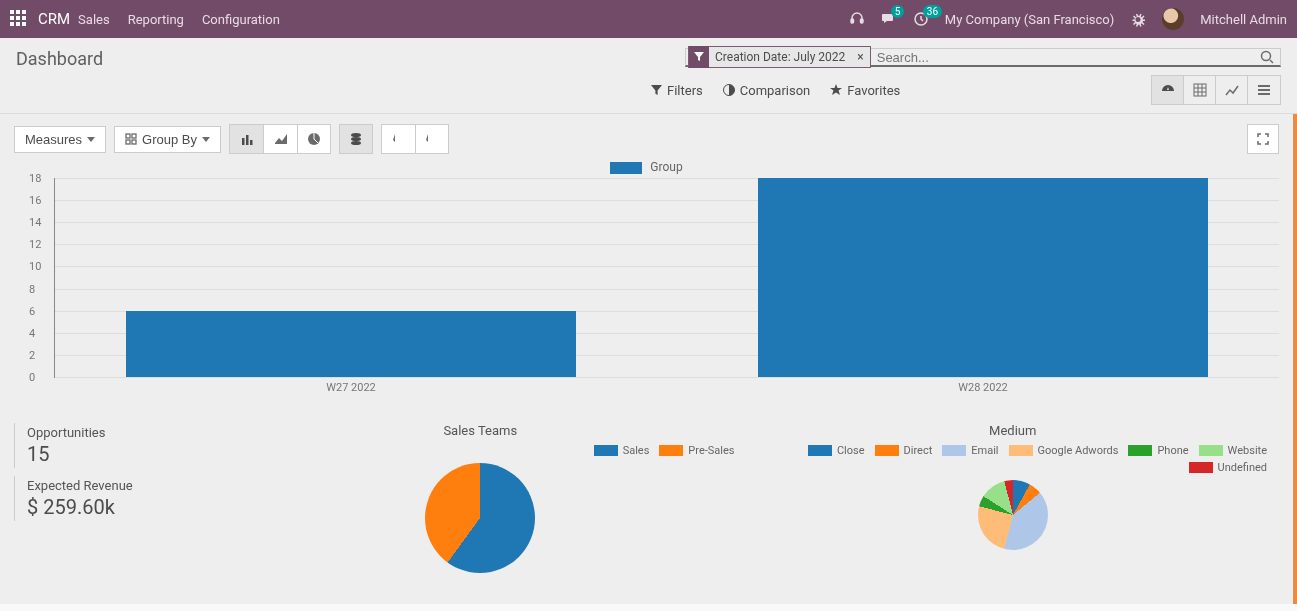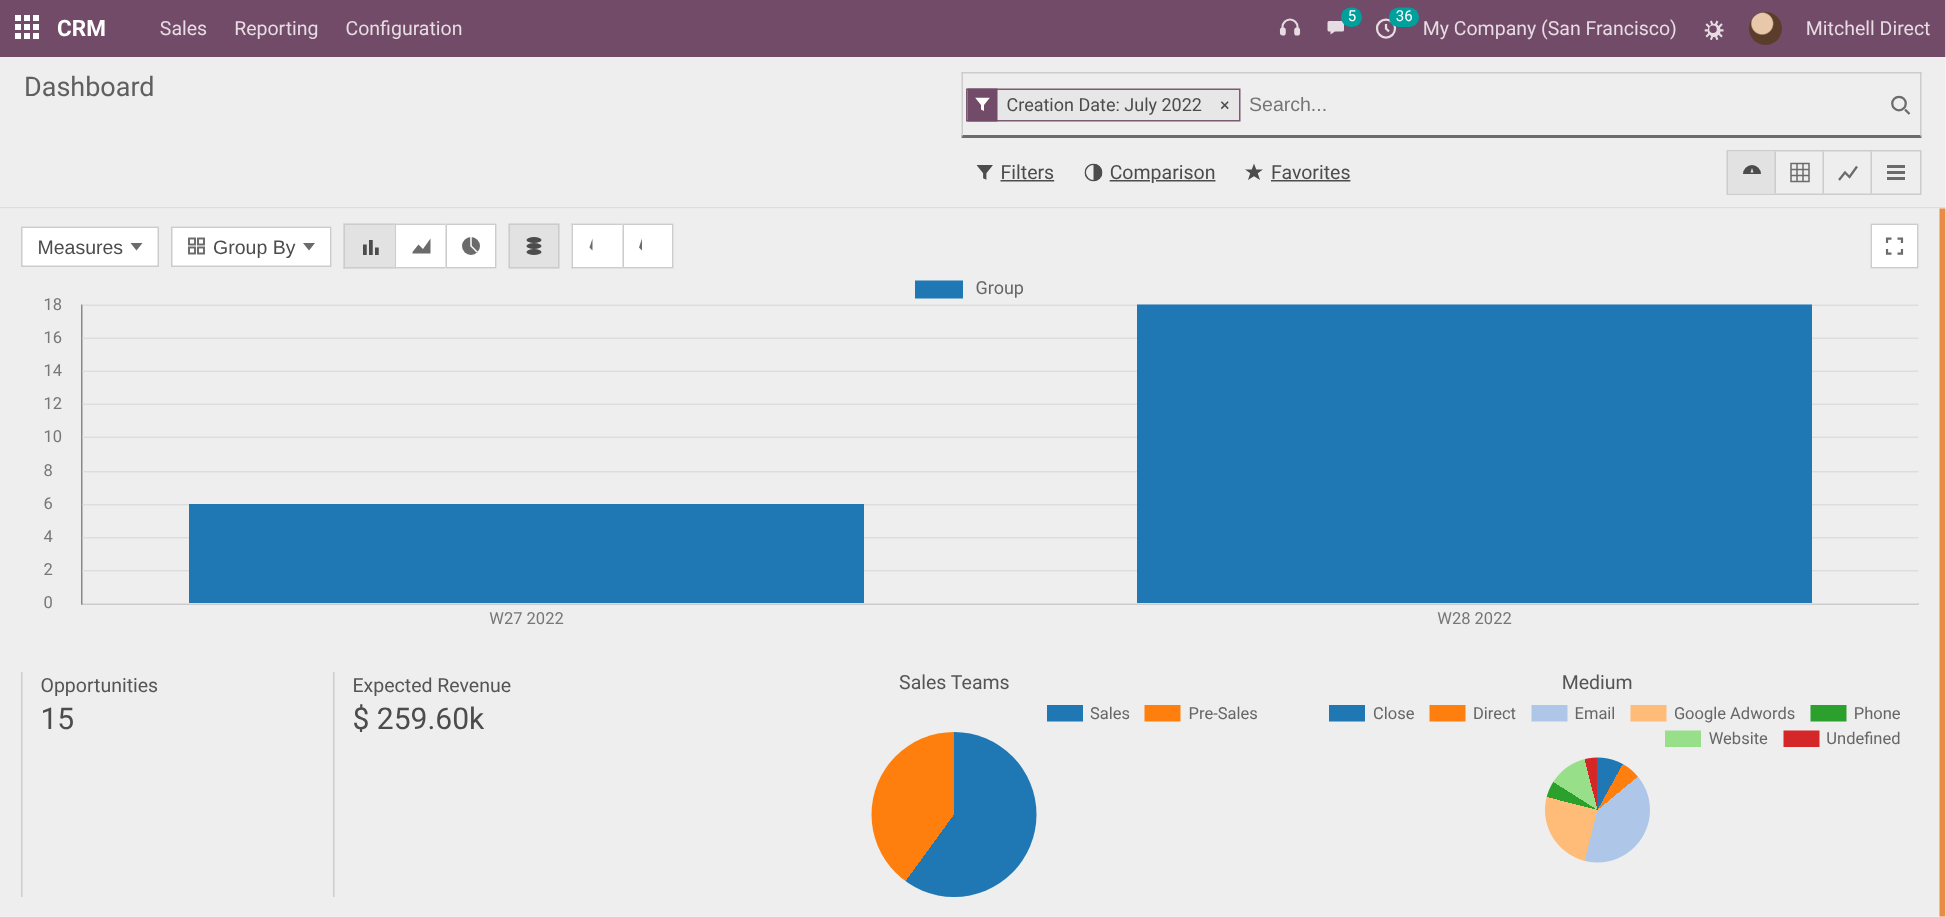--- a/index.html
+++ b/index.html
@@ -1,41 +1,41 @@
 <!DOCTYPE html>
 <html><head>
 <meta charset="utf-8">
 <style>
 * { box-sizing: border-box; margin: 0; padding: 0; }
 body { font-family: -apple-system, BlinkMacSystemFont, "Segoe UI", Roboto, sans-serif; font-size: 13px; color: #4c4c4c; background: #f9f9f9; width: 1297px; height: 611px; overflow: hidden; }
 
 .topnav { background: #714b67; height: 38px; display: flex; align-items: center; color: #fff; padding: 0 10px; }
 .apps-icon { width: 18px; height: 18px; display: grid; grid-template-columns: repeat(3,4px); grid-template-rows: repeat(3,4px); gap: 2px; margin-right: 10px; cursor: pointer; }
 .apps-icon span { background: #fff; }
-.brand { font-weight: 700; font-size: 15px; margin-right: 36px; }
+.brand { font-weight: 400; font-size: 15px; margin-right: 8px; }
 .nav-item { margin-right: 18px; font-size: 13px; cursor: pointer; color: #e7dce3; }
 .topnav-right { margin-left: auto; display: flex; align-items: center; gap: 16px; }
 .tr-icon { position: relative; cursor: pointer; }
 .badge { position: absolute; top: -6px; left: 10px; background: #00a09d; color: #fff; font-size: 10px; padding: 0 4px; border-radius: 8px; line-height: 13px; }
 .avatar { width: 22px; height: 22px; border-radius: 50%; background: radial-gradient(circle at 40% 35%, #e8c8a8 35%, #5a3d2a 40%); }
 
 .control { background: #eeeeee; border-bottom: 1px solid #dcdcdc; padding: 10px 16px 0 16px; }
 .control-row { display: flex; align-items: flex-start; }
 .ptitle { font-size: 18px; color: #5f5f5f; }
 .search-area { margin-left: auto; width: 640px; }
-.search-box { border: 1px solid #ccc; border-bottom: 2px solid #6b6b6b; background: #fff0; display: flex; align-items: center; height: 44px; }
+.search-box { border: 1px solid #ccc; border-bottom: 2px solid #6b6b6b; background: #fff0; display: flex; align-items: center; height: 19px; margin-left: 44px; }
 .facet { background: #e7e7e7; border:1px solid #7c5b72; display: inline-flex; align-items: center; font-size: 12px; height: 22px; margin-left:2px;}
 .facet .ficon { background: #714b67; color: #fff; width:20px; height:22px; display:flex;align-items:center;justify-content:center; }
 .facet .ftxt { padding: 0 6px; color:#4c4c4c; }
 .facet .fx { padding: 0 6px; cursor: pointer; color:#4c4c4c;}
 .search-input { border: none; outline: none; flex: 1; font-size: 13px; padding: 0 6px; background: transparent; }
 .mag { margin-left: auto; padding: 0 6px; color:#6b6b6b; cursor:pointer;}
 .toolbar { display: flex; align-items: center; margin-top: 8px; padding-bottom:8px;}
 .tmid { display: flex; gap: 20px; margin-left:10px;}
-.tbtn { font-size: 13px; color: #4c4c4c; cursor: pointer; display:flex;align-items:center;gap:5px;text-decoration:underline;}
+.tbtn { font-size: 13px; color: #4c4c4c; cursor: pointer; display:flex;align-items:center;gap:5px;}
 .views { margin-left: auto; display: flex; border:1px solid #ccc;}
 .vbtn { width:32px;height:28px;display:flex;align-items:center;justify-content:center;cursor:pointer;border-right:1px solid #ccc;color:#6b6b6b;}
 .vbtn:last-child{border-right:none;}
 .vbtn.active{background:#e2e2e2;color:#4c4c4c;}
 
 .dash { background:#eeeeee; padding: 10px 6px 0 14px; height:490px; border-right: 4px solid #e88c45; overflow:hidden;}
 .drow { display:flex; align-items:center; gap:8px; margin-bottom:6px;}
 .btn { background:#fff; border:1px solid #ccc; padding:5px 10px; font-size:13px; cursor:pointer; display:flex;align-items:center;gap:5px;color:#4c4c4c;}
 .btngroup { display:flex; }
 .btngroup .ibtn { background:#fff; border:1px solid #ccc; border-right:none; width:34px;height:30px;display:flex;align-items:center;justify-content:center;cursor:pointer;color:#6b6b6b;}
@@ -48,21 +48,21 @@
 .legend .sw{display:inline-block;width:32px;height:12px;background:#1f77b4;vertical-align:middle;margin-right:8px;}
 .plot { position:relative; height:200px; margin-left:40px; border-left:1px solid #888; border-bottom:1px solid #888;}
 .grid{position:absolute;left:0;right:0;border-top:1px solid #ddd;}
 .ylab{position:absolute;left:-26px;font-size:11px;color:#777;transform:translateY(-50%);}
 .bars{position:absolute;inset:0;display:flex;gap:40px;}
 .bcol{flex:1;position:relative;}
 .bar{position:absolute;bottom:0;background:#1f77b4;}
 .xlab{position:absolute;top:100%;left:50%;transform:translateX(-50%);font-size:11px;color:#777;margin-top:4px;}
 
 .kpis{display:flex;gap:0;margin-top:18px;margin-right:8px;}
-.kcol{display:flex;flex-direction:row;gap:8px;}
+.kcol{display:flex;flex-direction:column;gap:8px;}
 .kpi{border-left:1px solid #ccc;padding:2px 12px;width:200px;}
 .kpi .kl{font-size:13px;color:#555;}
 .kpi .kv{font-size:20px;color:#4c4c4c;font-weight:400;margin-top:2px;}
 .mini{flex:1;padding:0 12px;}
 .mini .mt{font-size:13px;color:#555;text-align:center;margin-bottom:6px;}
 .mleg{display:flex;flex-wrap:wrap;justify-content:flex-end;gap:4px 10px;font-size:11px;color:#666;}
 .mli{display:flex;align-items:center;gap:5px;}
 .msw{width:24px;height:11px;}
 .pie{width:110px;height:110px;border-radius:50%;margin:6px auto 0;}
 svg{display:block;}
@@ -108,21 +108,21 @@
         </svg>
         <span class="badge">36</span>
       </div>
     <div style="font-size:13px;color:#e7dce3;">My Company (San Francisco)</div>
     <div class="tr-icon">
         <svg width="16" height="16" viewBox="0 0 16 16" fill="#e7dce3">
           <path d="M13.5 4.5l-1.8 1.8a5 5 0 0 0-1-.9l.9-2.1-1.3-.6-.9 2.1a5 5 0 0 0-1.3 0L7.2 2.7l-1.3.6.9 2.1a5 5 0 0 0-1 .9L4 4.5 3 5.5l1.8 1.8a5 5 0 0 0-.2 1.2H2.5v1.5h2.1c0 .4.1.8.2 1.2L3 13l1 1 1.8-1.8c.3.3.6.6 1 .9l-.9 2.1 1.3.6.9-2.1c.4.1.9.1 1.3 0l.9 2.1 1.3-.6-.9-2.1c.4-.2.7-.5 1-.9L13.5 14l1-1-1.8-1.8c.1-.4.2-.8.2-1.2h2.1V8.5h-2.1a5 5 0 0 0-.2-1.2L14.5 5.5l-1-1zM8 11a2.5 2.5 0 1 1 0-5 2.5 2.5 0 0 1 0 5z"></path>
         </svg>
       </div>
     <div class="avatar"></div>
-    <div style="font-size:13px;color:#e7dce3;">Mitchell Direct</div>
+    <div style="font-size:13px;color:#e7dce3;">Mitchell Admin</div>
   </div>
 </div>
 
 <div class="control">
   <div class="control-row">
     <div class="ptitle">Dashboard</div>
     <div class="search-area">
       <div class="search-box">
         <div class="facet">
           <span class="ficon">

